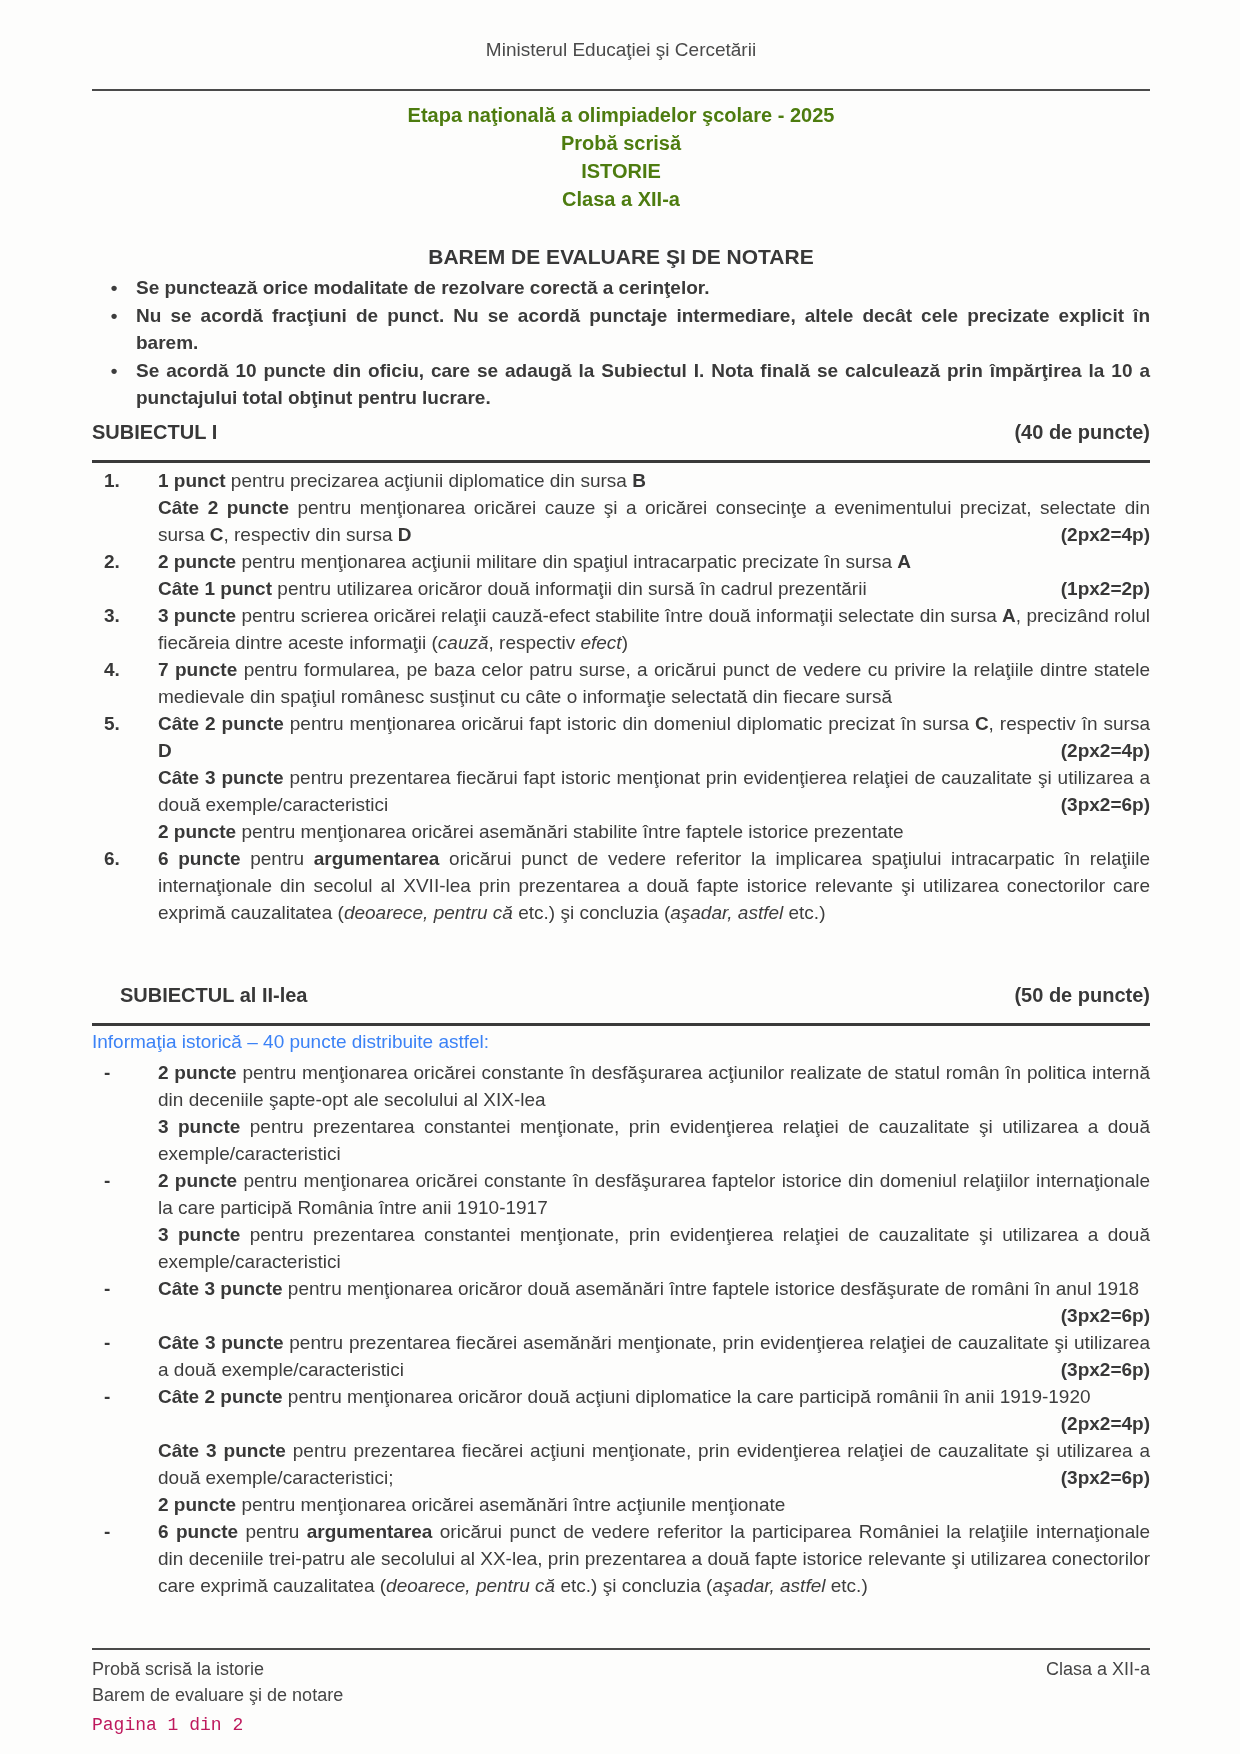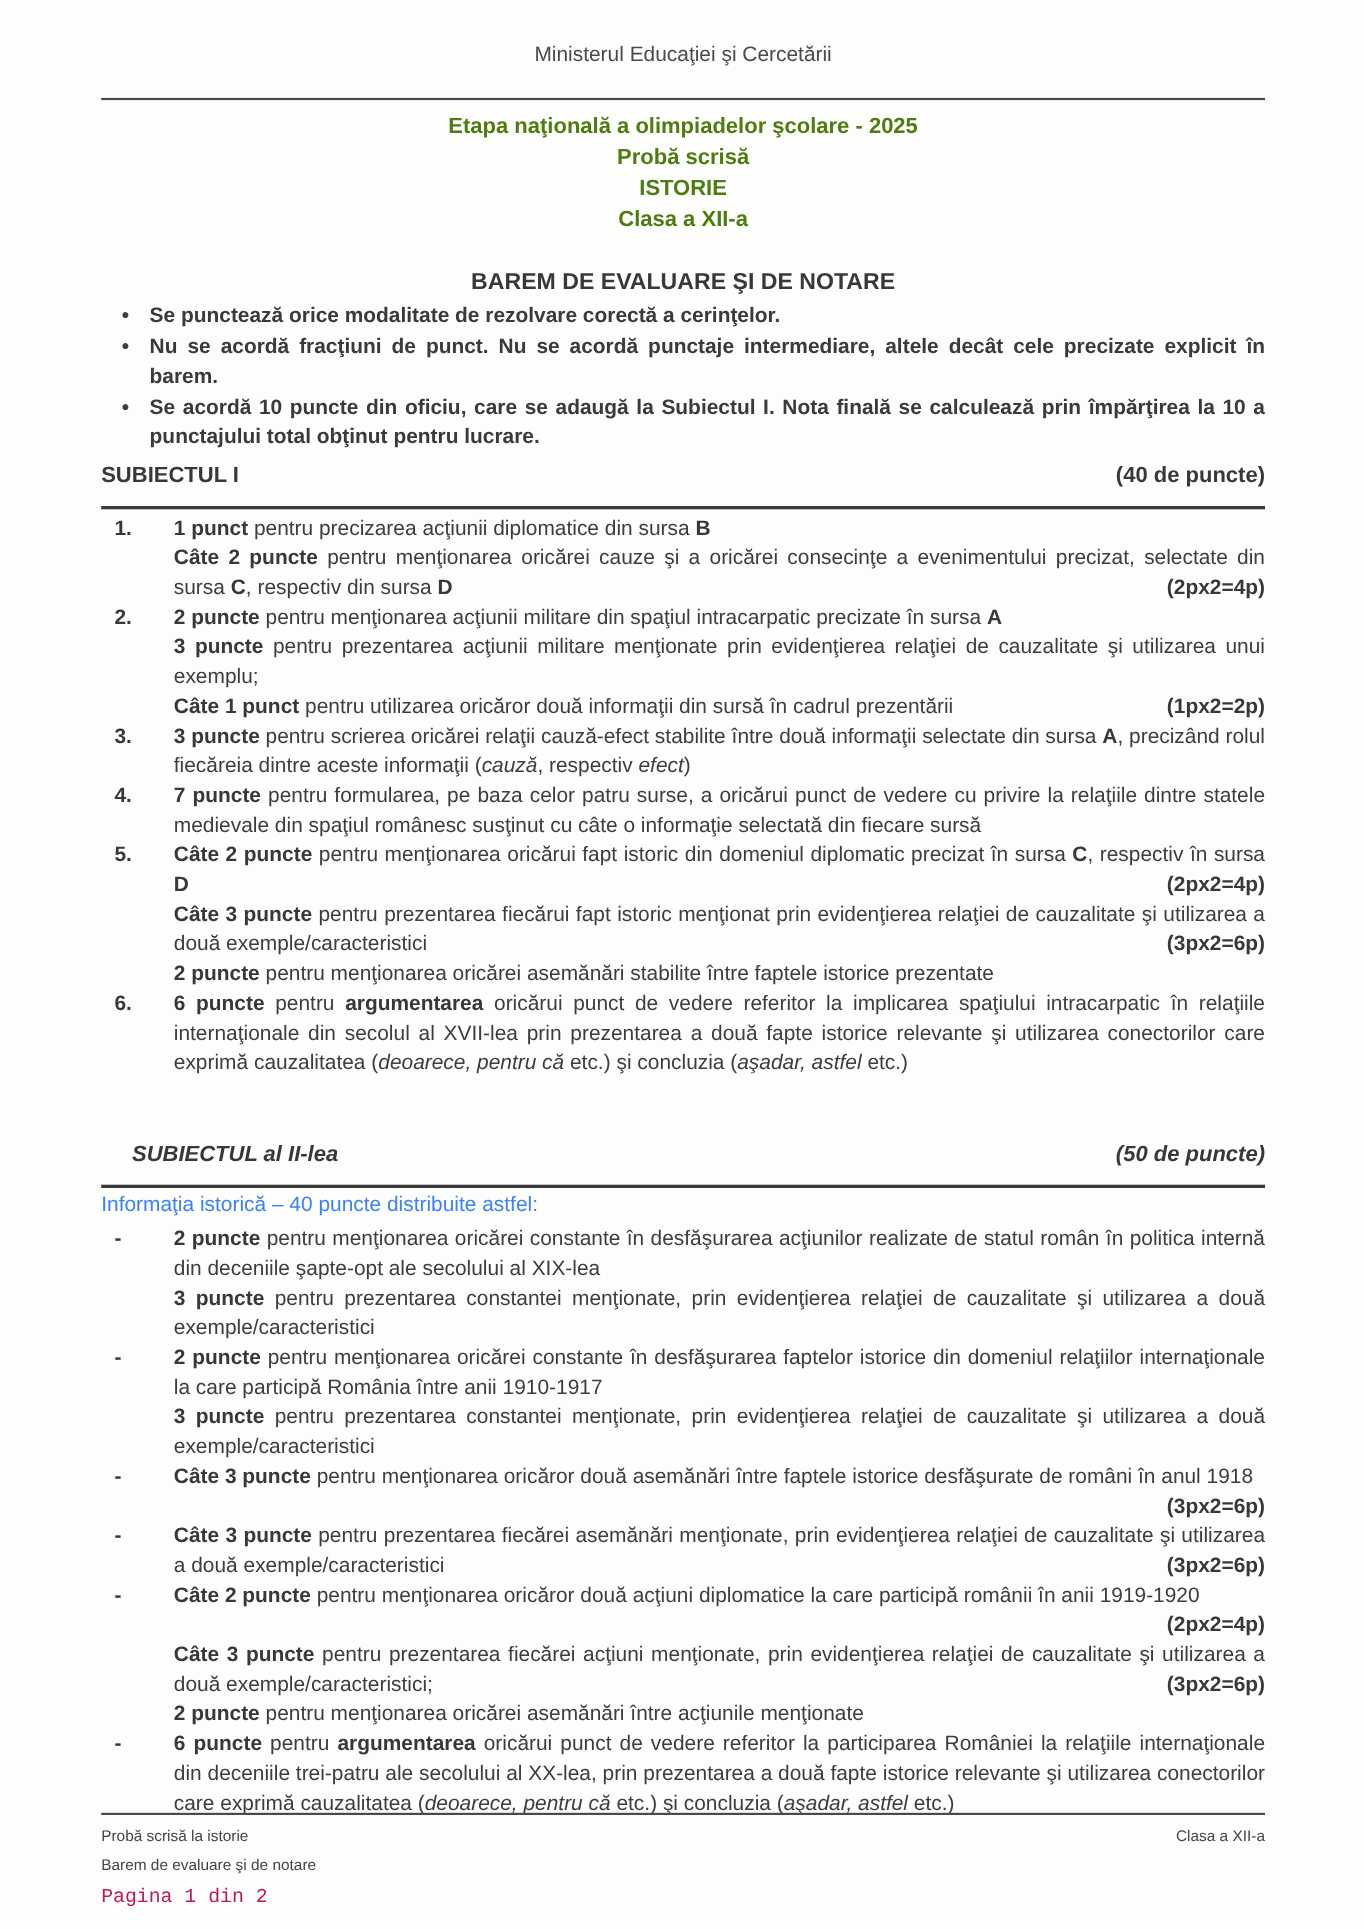--- a/index.html
+++ b/index.html
@@ -33,35 +33,35 @@
   .bullet-row{display:flex;margin:1px 0;}
   .bullet-glyph{width:44px;flex:0 0 44px;text-align:center;font-weight:bold;font-size:19px;}
   .bullet-text{flex:1;font-weight:bold;text-align:justify;color:#3a3a3a;}
   .subject-row{
     display:flex;justify-content:space-between;align-items:flex-end;
     border-bottom:3.5px solid #3a3a3a;
     font-weight:bold;font-size:20px;color:#383838;
     padding-bottom:14px;margin-top:8px;
   }
   .subject-row .s-title{text-decoration:none;}
-  .subject2-row{margin-top:56px;font-style:italic;}
+  .subject2-row{margin-top:56px;}
   .subject2-row .s-title{margin-left:28px;}
   .items{margin-top:4px;}
   .item{display:flex;}
   .item .num{width:44px;flex:0 0 44px;font-weight:bold;padding-left:12px;box-sizing:border-box;color:#383838;}
   .item .body{flex:1;}
   .para{text-align:justify;margin-left:22px;}
   .para::after{content:"";display:block;clear:both;}
   .b{font-weight:bold;color:#383838;}
   .i{font-style:italic;}
   .pts{float:right;font-weight:bold;color:#383838;}
   .intro-line{font-weight:normal;color:#3b82f6;margin-top:2px;}
   .footer{position:absolute;left:92px;right:90px;top:1648px;}
   .footer-rule{border:none;border-top:2.5px solid #4a4a4a;margin:0 0 6px 0;}
-  .footer-cols{display:flex;justify-content:space-between;font-size:14px;line-height:26px;color:#454545;}
+  .footer-cols{display:flex;justify-content:space-between;font-size:18px;line-height:26px;color:#454545;}
   .footer-left div{white-space:nowrap;}
   .footer-right{white-space:nowrap;}
   .page-num{text-align:left;font-size:18px;margin-top:4px;color:#be185d;font-family:Liberation Mono, monospace;}
 </style>
 </head>
 <body>
 
 <div class="page">
   <div class="content">
 
@@ -100,21 +100,20 @@
         <div class="num">1.</div>
         <div class="body">
             <div class="para"><span class="b">1 punct</span><span> pentru precizarea acţiunii diplomatice din sursa </span><span class="b">B</span></div>
             <div class="para"><span class="b">Câte 2 puncte</span><span> pentru menţionarea oricărei cauze şi a oricărei consecinţe a evenimentului precizat, selectate din sursa </span><span class="b">C</span><span>, respectiv din sursa </span><span class="b">D</span><span class="pts">(2px2=4p)</span></div>
           </div>
       </div>
       <div class="item">
         <div class="num">2.</div>
         <div class="body">
             <div class="para"><span class="b">2 puncte</span><span> pentru menţionarea acţiunii militare din spaţiul intracarpatic precizate în sursa </span><span class="b">A</span></div>
-            <div class="para"><span class="b">3 puncte</span><span> pentru prezentarea acţiunii militare menţionate prin evidenţierea relaţiei de cauzalitate şi utilizarea unui exemplu;</span></div>
             <div class="para"><span class="b">Câte 1 punct</span><span> pentru utilizarea oricăror două informaţii din sursă în cadrul prezentării</span><span class="pts">(1px2=2p)</span></div>
           </div>
       </div>
       <div class="item">
         <div class="num">3.</div>
         <div class="body">
             <div class="para"><span class="b">3 puncte</span><span> pentru scrierea oricărei relaţii cauză-efect stabilite între două informaţii selectate din sursa </span><span class="b">A</span><span>, precizând rolul fiecăreia dintre aceste informaţii (</span><span class="i">cauză</span><span>, respectiv </span><span class="i">efect</span><span>)</span></div>
           </div>
       </div>
       <div class="item">

